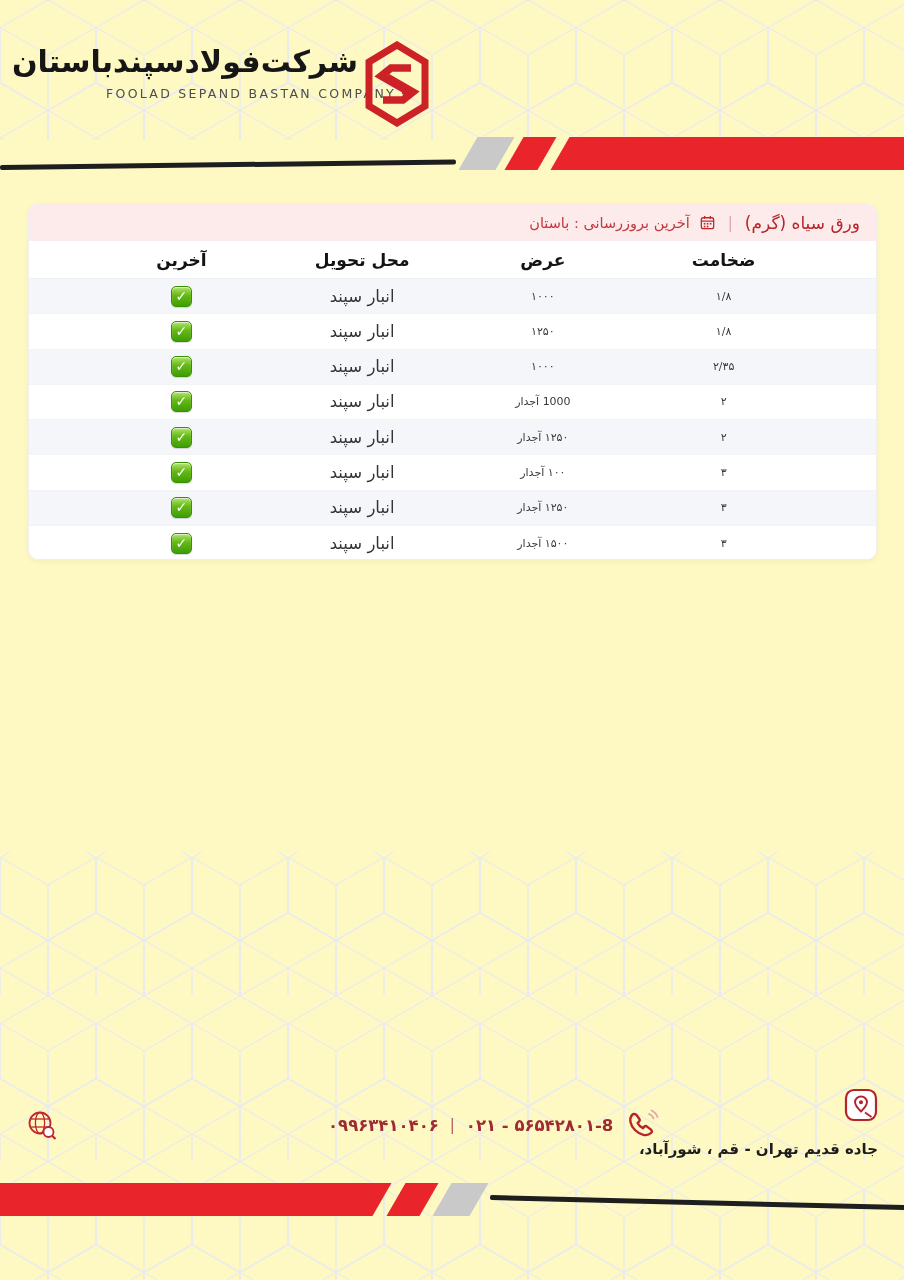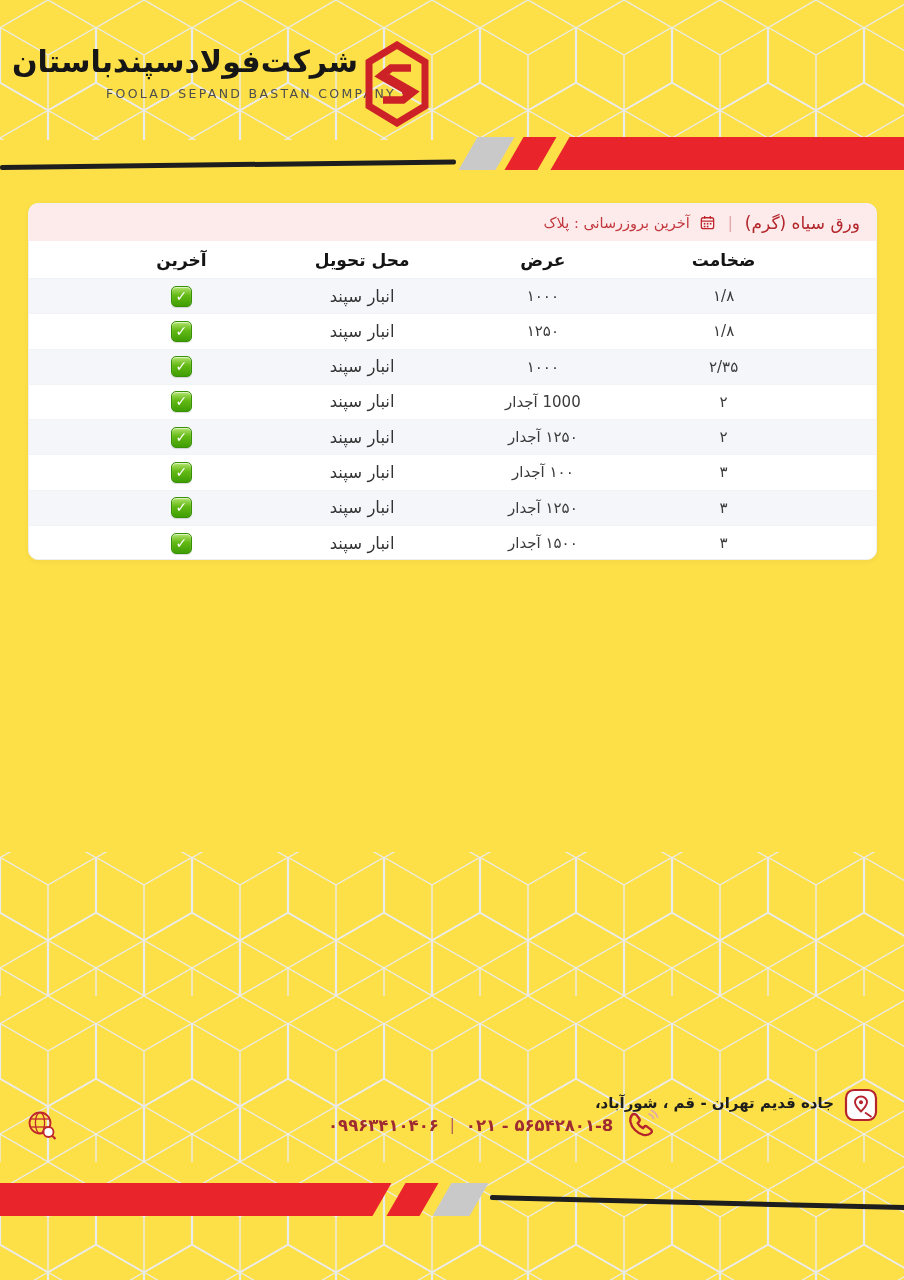--- a/index.html
+++ b/index.html
@@ -1,19 +1,19 @@
 <!DOCTYPE html>
 <html lang="fa"><head>
 <meta charset="utf-8">
 <style>
   * { margin:0; padding:0; box-sizing:border-box; }
   html,body { background:#ffffff; }
   .page {
     position:relative; width:904px; height:1280px; overflow:hidden;
-    background:#fde047; font-family:"DejaVu Sans", sans-serif;
+    background:#fef9c3; font-family:"DejaVu Sans", sans-serif;
   }
   .bg-pattern { position:absolute; left:0; top:0; z-index:0; }
 
   
   .brand { position:absolute; left:106px; top:44px; z-index:2; display:flex; align-items:flex-start; }
   .brand-text { width:252px; text-align:left; }
   .brand-fa { direction:rtl; font-size:30px; font-weight:bold; color:#161616; line-height:1.2; white-space:nowrap; }
   .brand-en { margin-top:6px; font-size:12.5px; letter-spacing:2.3px; color:#4d4d4d; white-space:nowrap; }
   .logo-svg { position:absolute; left:257px; top:-3px; }
 
@@ -53,21 +53,21 @@
     font-weight:bold; font-size:17px; color:#141414; background:#fff;
     border-bottom:1px solid #eef1f5;
   }
   .col { width:25%; text-align:center; }
   .trow {
     display:flex; height:35.25px; align-items:center; padding:0 62px;
     font-size:16.5px; color:#333; background:#fff; border-bottom:1px solid #f1f3f7;
   }
   .trow:last-child { border-bottom:none; }
   .trow.alt { background:#f4f6fa; }
-  .col.num { font-size:15px; color:#3a3a3a; }
+  .col.num { font-size:11px; color:#3a3a3a; }
   .check {
     display:inline-block; width:21px; height:21px; border-radius:5px;
     background:linear-gradient(180deg,#b2e46c 0%,#63b914 45%,#3f9e04 100%);
     border:1px solid #389104; box-shadow:inset 0 1px 1px rgba(255,255,255,.65), 0 1px 1px rgba(0,0,0,.15);
     color:#fff; font-weight:bold; font-size:14px; line-height:19px; text-align:center;
   }
 
   
   .footer-website {
     position:absolute; left:25px; top:1108px; z-index:2;
@@ -75,21 +75,21 @@
   }
   .site-url { font-size:16px; font-weight:bold; letter-spacing:1.8px; color:#111; }
   .footer-phone {
     position:absolute; left:300px; top:1106px; z-index:2;
     display:flex; align-items:center; gap:9px;margin-left:28px;
   }
   .phone-num { font-size:16.5px; font-weight:bold; color:#9e2b31; white-space:nowrap; }
   .phone-sep { color:#b05a5e; font-size:15px; margin:0 2px; }
   .footer-address {
     position:absolute; right:26px; top:1088px; z-index:2;
-    direction:rtl; display:flex; align-items:flex-start; gap:10px;
+    direction:rtl; display:flex; align-items:flex-start; gap:10px;flex-direction:column;
   }
   .addr-lines { text-align:right; font-size:15px; font-weight:bold; color:#1d1d1d; line-height:30px; }
 </style>
 </head>
 <body>
 
 <div class="page">
 
   <svg class="bg-pattern" width="904" height="1280" aria-hidden="true">
     <defs>
@@ -138,21 +138,21 @@
           <line x1="12" y1="2.2" x2="12" y2="5" stroke="#c0262c" stroke-width="1.4"></line>
           <g fill="#c0262c">
             <rect x="5" y="9.4" width="1.8" height="1.8"></rect>
               <rect x="8.2" y="9.4" width="1.8" height="1.8"></rect>
               <rect x="11.4" y="9.4" width="1.8" height="1.8"></rect>
             <rect x="5" y="12.4" width="1.8" height="1.8"></rect>
               <rect x="8.2" y="12.4" width="1.8" height="1.8"></rect>
           </g>
         </svg>
       </span>
-      <span class="update-label">آخرین بروزرسانی : پلاک</span>
+      <span class="update-label">آخرین بروزرسانی : باستان</span>
     </div>
     <div class="thead">
       <div class="col">ضخامت</div>
       <div class="col">عرض</div>
       <div class="col">محل تحویل</div>
       <div class="col">آخرین</div>
     </div>
     <div>
         <div class="trow alt">
           <div class="col num">۱/۸</div>

